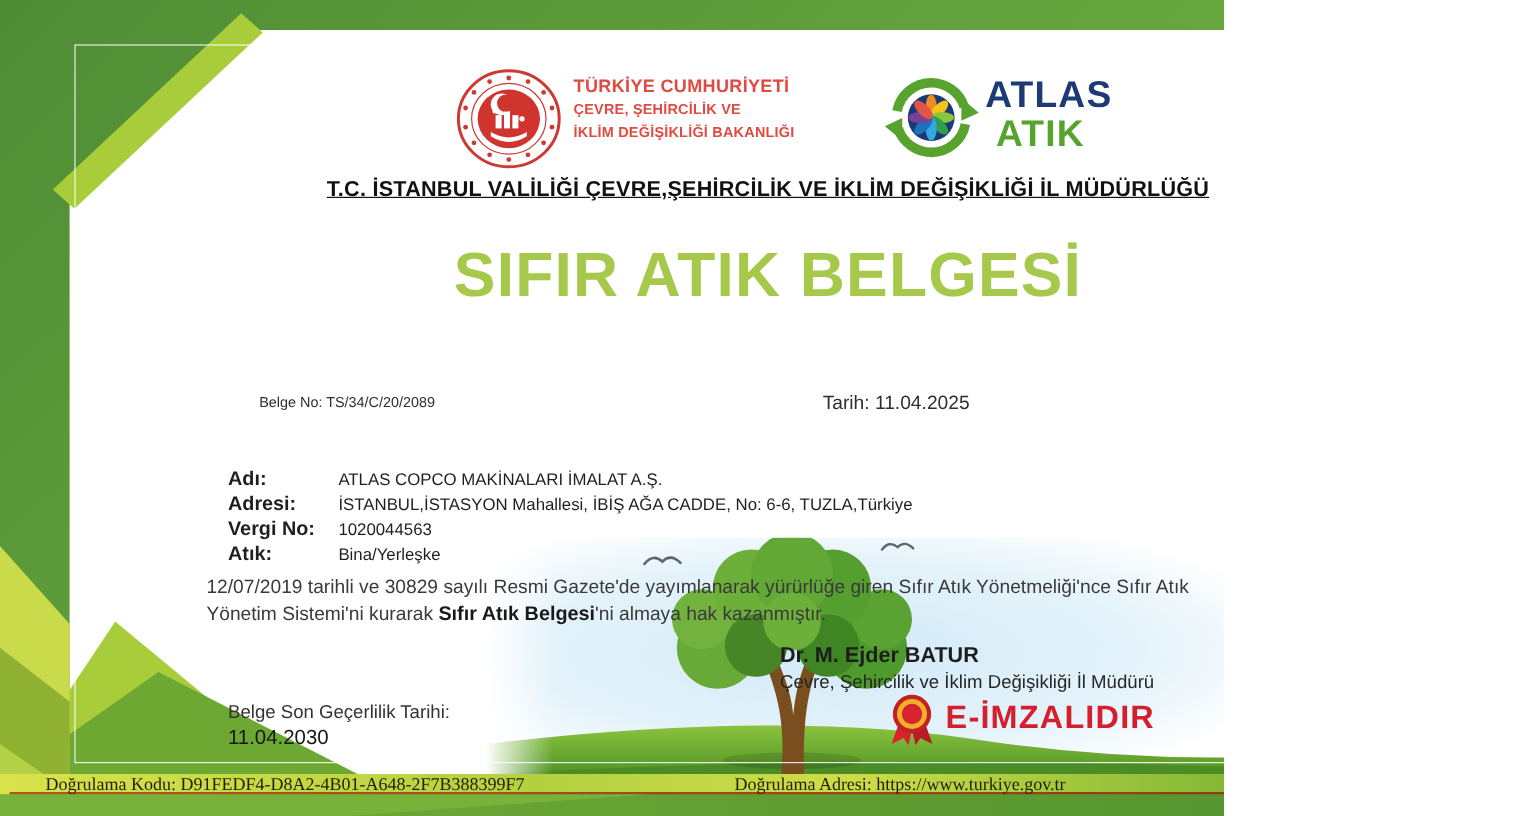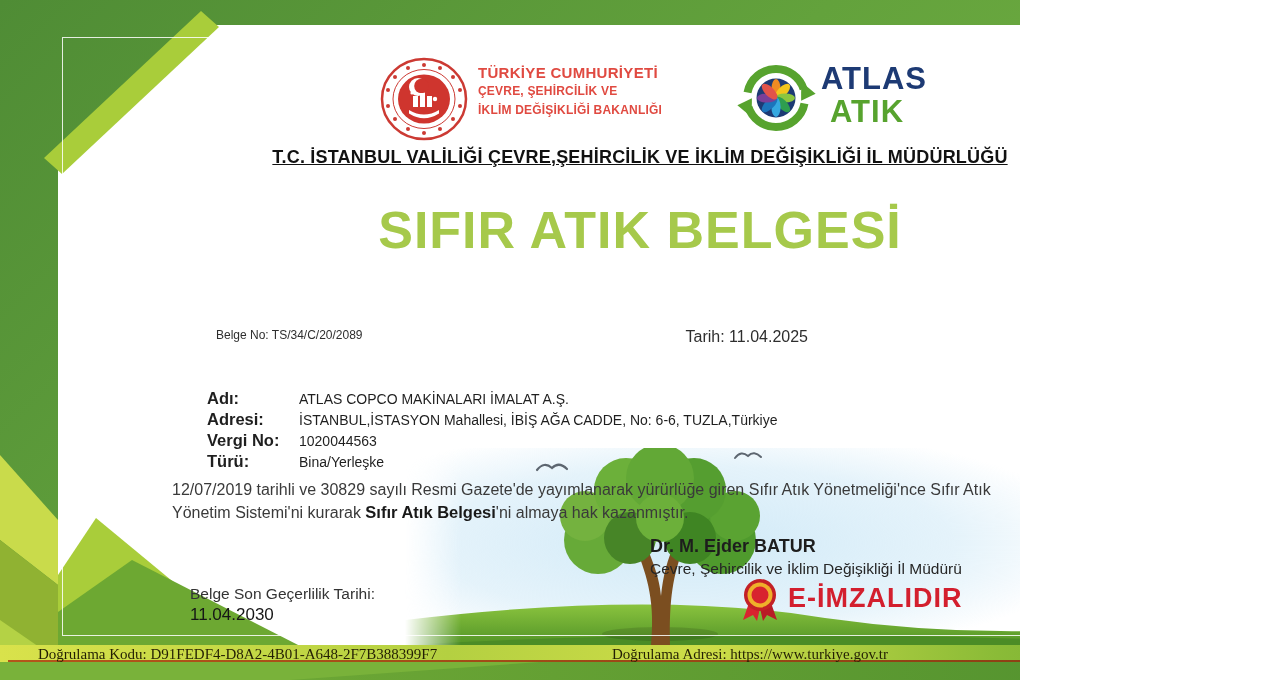--- a/index.html
+++ b/index.html
@@ -25,21 +25,21 @@
   
   #header-line{left:0;top:147px;width:1280px;text-align:center;font-size:18px;font-weight:bold;color:#111;letter-spacing:.2px;text-decoration:underline;}
   #cert-title{left:0;top:188px;width:1280px;text-align:center;font-size:52px;font-weight:bold;color:#a6c94b;letter-spacing:1px;margin-top:12px;}
   #cert-subtitle{left:0;top:274px;width:1280px;text-align:center;font-size:20px;color:#2b2b2b;}
   
   #belge-no{left:190px;top:328px;font-size:12px;color:#2e2e2e;margin-left:26px;}
   #tarih{right:212px;top:328px;font-size:16px;color:#2e2e2e;}
   
   #fields{left:190px;top:375px;width:760px;font-size:16px;color:#1f1f1f;}
   #fields .frow{display:flex;height:21px;align-items:baseline;}
-  #fields .flabel{width:92px;font-weight:bold;font-size:16.5px;margin-left:17px;}
+  #fields .flabel{width:92px;font-weight:bold;font-size:16.5px;}
   #fields .fvalue{font-weight:normal;font-size:14px;margin-top:16px;}
   
   #body-par{left:172px;top:478px;width:862px;font-size:16px;line-height:23px;color:#3a3a3a;}
   #body-par b{color:#191919;font-size:16.5px;}
   
   #signer{left:650px;top:536px;width:392px;color:#1d1d1d;}
   #signer .sname{font-size:18px;font-weight:bold;}
   #signer .stitle{font-size:15.5px;margin-top:3px;color:#262626;}
   
   #rosette{left:736px;top:576px;z-index:3;}
@@ -219,21 +219,21 @@
     </div>
     <div class="frow">
       <span class="flabel">Adresi:</span>
       <span class="fvalue">İSTANBUL,İSTASYON Mahallesi, İBİŞ AĞA CADDE, No: 6-6, TUZLA,Türkiye</span>
     </div>
     <div class="frow">
       <span class="flabel">Vergi No:</span>
       <span class="fvalue">1020044563</span>
     </div>
     <div class="frow">
-      <span class="flabel">Türü:</span>
+      <span class="flabel">Atık:</span>
       <span class="fvalue">Bina/Yerleşke</span>
     </div>
   </div>
 
   <div id="body-par" class="abs txt">
     <span>12/07/2019 tarihli ve 30829 sayılı Resmi Gazete'de yayımlanarak yürürlüğe giren Sıfır Atık Yönetmeliği'nce Sıfır Atık Yönetim Sistemi'ni kurarak </span><b>Sıfır Atık Belgesi</b><span>'ni almaya hak kazanmıştır.</span>
   </div>
 
   <div id="signer" class="abs txt">
     <div class="sname">Dr. M. Ejder BATUR</div>

